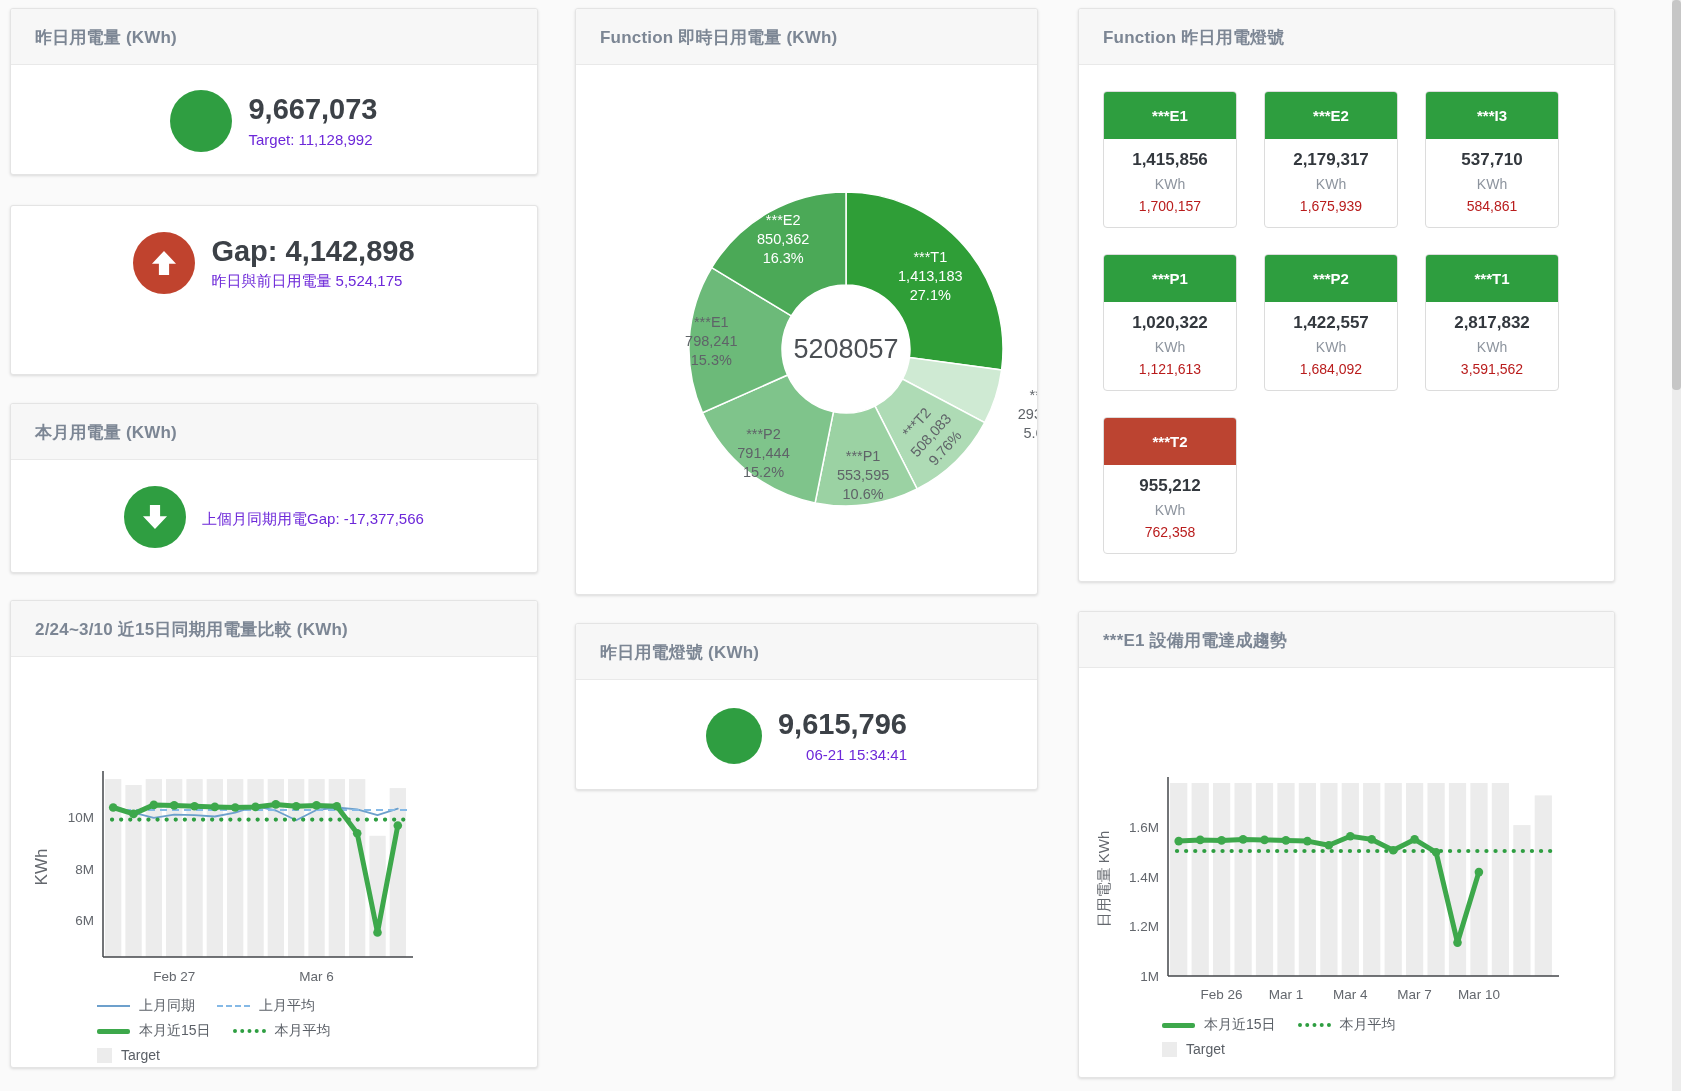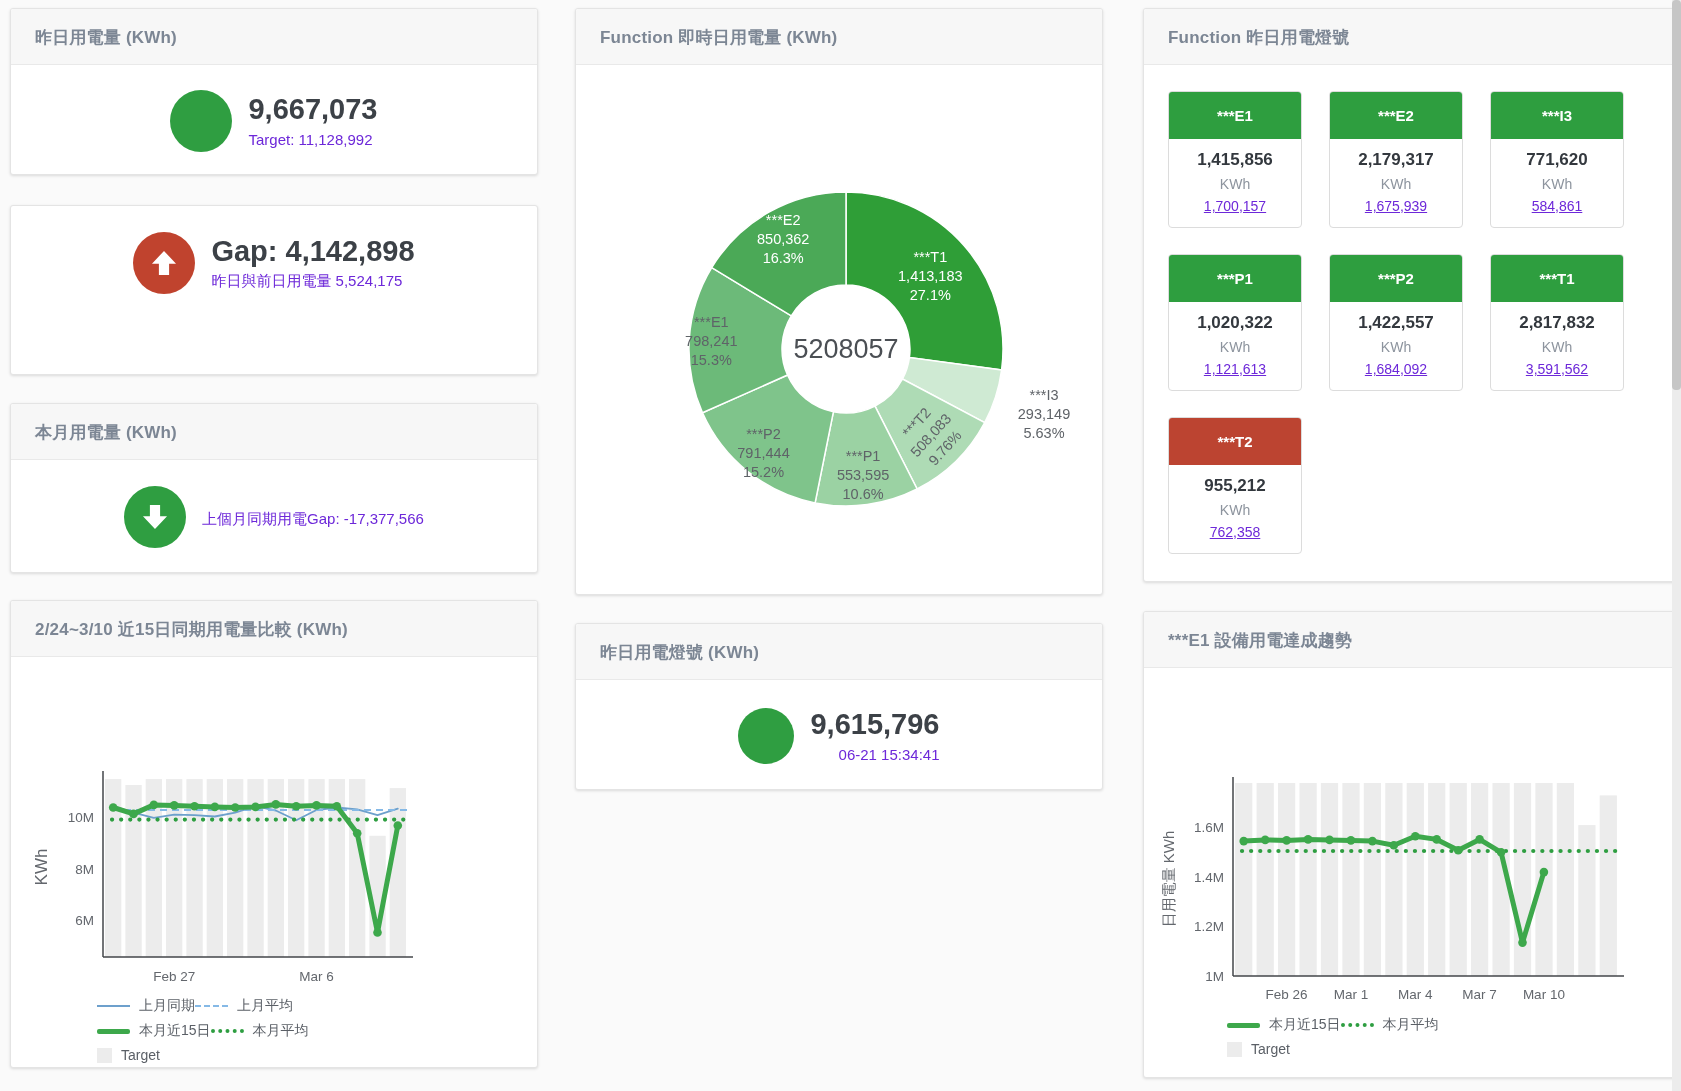--- a/index.html
+++ b/index.html
@@ -1,20 +1,20 @@
 <!DOCTYPE html>
 <html><head>
 <meta charset="utf-8">
 <style>
   * { margin:0; padding:0; box-sizing:border-box; }
   html,body { width:1681px; height:1091px; overflow:hidden; background:#fafafa;
     font-family:"Liberation Sans", sans-serif; }
   .dash { display:flex; padding:8px 0 0 10px; }
   .col1 { width:528px; }
-  .col2 { width:528px; margin-left:37px; }
+  .col2 { width:463px; margin-left:37px; }
   .col3 { width:537px; margin-left:40px; }
   .card { background:#fff; border:1px solid #e4e4e4; border-radius:3px;
     box-shadow:0 1px 3px rgba(0,0,0,0.13); overflow:hidden; }
   .card-head { background:#f7f7f7; border-bottom:1px solid #e9e9e9; padding:17px 24px 15px 24px; }
   .card-title { font-size:17px; font-weight:700; color:#7c8694; letter-spacing:.2px; }
   .mb30{margin-bottom:30px}.mb28{margin-bottom:28px}.mb27{margin-bottom:27px}.mb29{margin-bottom:29px}
   .h167{height:167px}.h170{height:170px}.h587{height:587px}.h574{height:574px}.h467{height:467px}.h468{height:468px}
   .stat-body { display:flex; align-items:center; justify-content:center; gap:16px; height:calc(100% - 54px); }
   .indicator { width:62px; height:62px; border-radius:50%; display:flex; align-items:center; justify-content:center; flex-shrink:0; }
   .indicator svg { width:34px; height:34px; }
@@ -22,25 +22,25 @@
   .stat-text .sub { font-size:15px; color:#6d28d9; margin-top:4px; }
   .sub-right { text-align:right; }
   .est-circle { width:56px; height:56px; }
   
   .tiles { padding:26px 0 0 24px; display:grid; grid-template-columns:repeat(3,134px); column-gap:27px; row-gap:26px; }
   .tile { border:1px solid #dcdcdc; border-radius:4px; background:#fff; text-align:center; overflow:hidden; }
   .tile-head { padding:15px 2px; color:#fff; font-weight:700; font-size:15px; }
   .tile-body { padding:11px 4px 13px 4px; }
   .tile-val { font-size:17px; font-weight:700; color:#33383e; }
   .tile-unit { font-size:14px; color:#8d949e; margin-top:6px; }
-  .tile-target { font-size:14px; color:#6d28d9; margin-top:6px;text-decoration:underline; }
+  .tile-target { font-size:14px; color:#b91c1c; margin-top:6px; }
   
   .chart-mount { position:relative; }
   .legend { display:flex; flex-direction:column; gap:7px; margin-top:2px; }
-  .legend-row { display:flex; }
+  .legend-row { display:flex; gap:22px; }
   .legend-item { display:flex; align-items:center; gap:9px; cursor:pointer; }
   .legend-label { font-size:14px; color:#5a5f66; }
   .sw { display:inline-block; }
   .sw-line  { width:33px; border-top:2px solid; }
   .sw-dash  { width:33px; border-top:2px dashed; }
   .sw-thick { width:33px; height:5px; border-radius:2px; }
   .sw-dots  { width:33px; border-top:4px dotted; }
   .sw-square{ width:15px; height:15px; }
   svg text { font-family:"Liberation Sans", sans-serif; }
   
@@ -244,21 +244,21 @@
             <div class="tile-head" style="background-color: rgb(46, 158, 63);">***E2</div>
             <div class="tile-body">
               <div class="tile-val">2,179,317</div>
               <div class="tile-unit">KWh</div>
               <div class="tile-target">1,675,939</div>
             </div>
           </div>
           <div class="tile">
             <div class="tile-head" style="background-color: rgb(46, 158, 63);">***I3</div>
             <div class="tile-body">
-              <div class="tile-val">771,620</div>
+              <div class="tile-val">537,710</div>
               <div class="tile-unit">KWh</div>
               <div class="tile-target">584,861</div>
             </div>
           </div>
           <div class="tile">
             <div class="tile-head" style="background-color: rgb(46, 158, 63);">***P1</div>
             <div class="tile-body">
               <div class="tile-val">1,020,322</div>
               <div class="tile-unit">KWh</div>
               <div class="tile-target">1,121,613</div>

